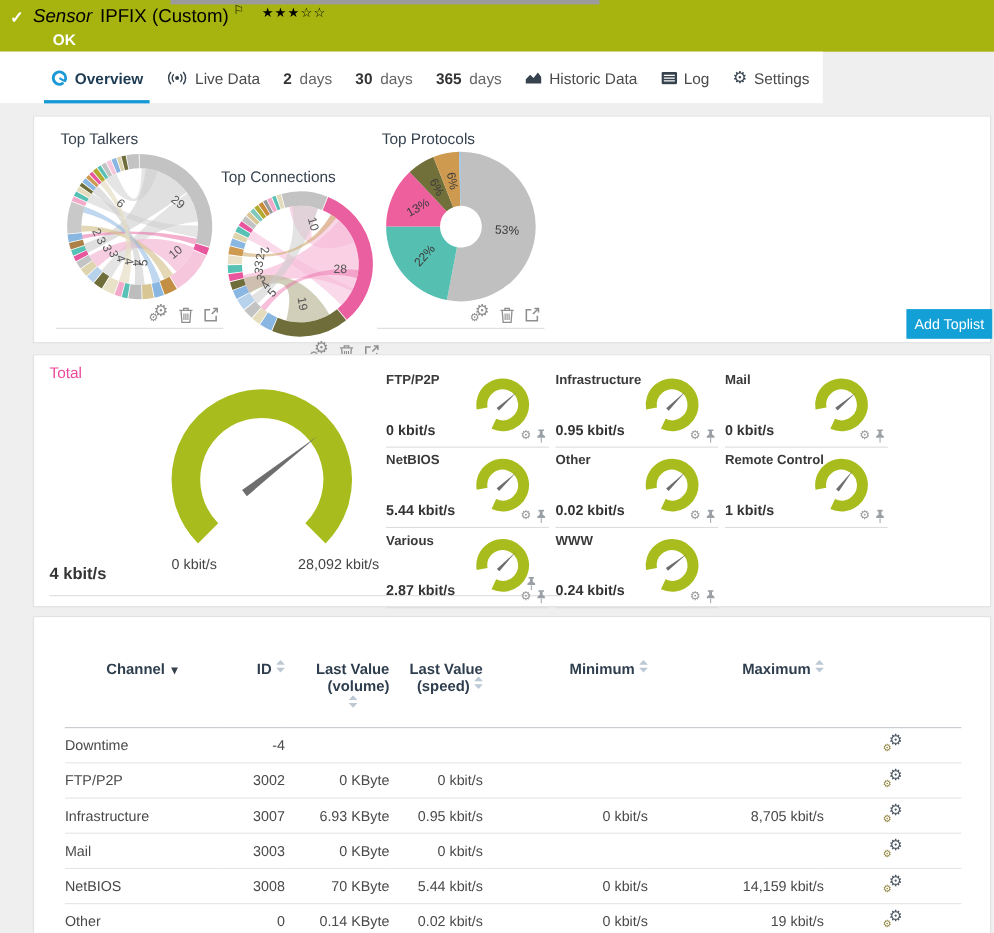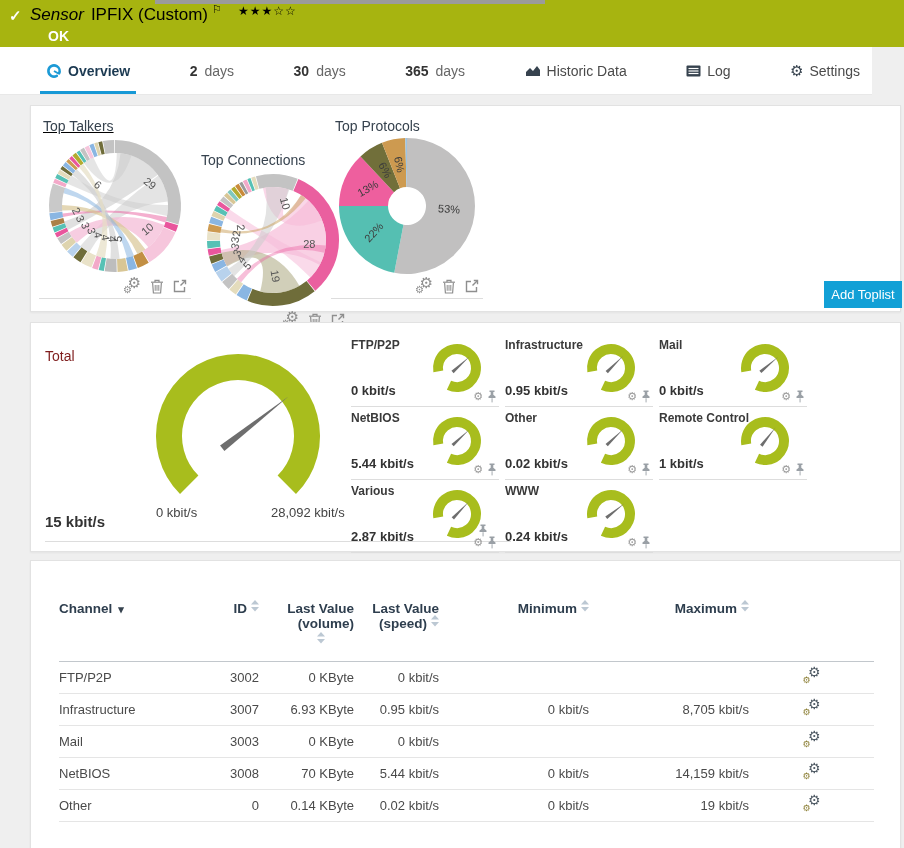--- a/index.html
+++ b/index.html
@@ -12,21 +12,21 @@
   .topbar{position:absolute;left:0;top:0;width:904px;height:47px;background:#a7b410;}
   .topstrip{position:absolute;left:155px;top:0;width:390px;height:4px;background:#9b9b9b;}
   .check{position:absolute;left:9px;top:7px;color:#fff;font-size:15px;font-weight:bold;}
   .titleline{position:absolute;left:30px;top:5px;display:flex;align-items:flex-start;color:#000000;}
   .kind{font-style:italic;font-size:17px;margin-right:7px;}
   .sname{font-size:17px;font-weight:normal;}
   .flag{font-size:11px;margin-left:4px;position:relative;top:-2px;cursor:pointer;}
   .stars{font-size:12px;letter-spacing:1px;margin-left:16px;position:relative;top:-1px;cursor:pointer;}
   .okline{position:absolute;left:48px;top:28px;color:#fff;font-size:14px;font-weight:bold;}
   
-  .tabs{position:absolute;left:0;top:47px;width:872px;height:48px;background:#fff;
+  .tabs{position:absolute;left:0;top:47px;width:748px;height:48px;background:#fff;
     display:flex;align-items:center;justify-content:space-between;box-sizing:border-box;
     padding:0 6px 0 40px;border-bottom:1px solid #e8e8e8;}
   .tab{display:flex;align-items:center;gap:6px;height:100%;box-sizing:border-box;
     font-size:14px;color:#4a4a4a;cursor:pointer;padding:0 6px;}
   .tab.active{color:#1c3a52;font-weight:bold;border-bottom:3px solid #1799d6;padding-top:3px;}
   .tab b{color:#333;}
   .tab .days{color:#666;margin-left:1px;}
   .tab .gearchar{font-size:15px;color:#36424e;line-height:1;}
   
   .card{position:absolute;background:#fff;border:1px solid #e2e2e2;box-sizing:border-box;
@@ -39,38 +39,38 @@
   .chart-svg{display:block;margin:2px auto 0 auto;cursor:pointer;}
   .chart-icons{display:flex;justify-content:flex-end;gap:9px;align-items:center;
     padding:2px 4px 4px 0;border-bottom:1px solid #ddd;}
   .icon-btn{cursor:pointer;display:inline-flex;align-items:center;}
   .gears{position:relative;width:18px;height:16px;}
   .gears .g-big{position:absolute;right:0;top:-3px;font-size:15px;color:#8e8e8e;line-height:1;}
   .gears .g-small{position:absolute;left:0;bottom:-1px;font-size:10px;color:#8e8e8e;line-height:1;}
   .btn-addtoplist{position:absolute;left:793px;top:175px;width:78px;height:27px;
     background:#12a0d6;color:#fff;border:none;font-size:13px;font-family:inherit;cursor:pointer;}
   
-  .total-label{position:absolute;left:14px;top:25px;font-size:14px;color:#7f1d1d;}
+  .total-label{position:absolute;left:14px;top:8px;font-size:14px;color:#ec4899;}
   #total-gauge{position:absolute;left:107px;top:13px;}
   .g-min{position:absolute;left:125px;top:182px;font-size:13px;color:#444;}
   .g-max{position:absolute;left:240px;top:182px;font-size:13px;color:#444;}
   .g-value{position:absolute;left:14px;top:190px;font-size:15px;font-weight:bold;color:#333;}
   .total-icons{position:absolute;left:432px;top:201px;display:flex;gap:5px;align-items:center;}
   .total-line{position:absolute;left:14px;top:218px;width:466px;height:1px;background:#ddd;}
   .mini-cell{position:absolute;width:148px;height:72px;border-bottom:1px solid #ddd;box-sizing:border-box;}
   .mini-title{position:absolute;left:0;top:3px;font-size:12px;font-weight:bold;color:#3a3a3a;}
   .mini-svg{position:absolute;left:78px;top:3px;}
   .mini-value{position:absolute;left:0;bottom:8px;font-size:13px;font-weight:bold;color:#333;}
   .mini-icons{position:absolute;right:2px;bottom:3px;display:flex;gap:4px;align-items:center;}
   .gearchar-sm{font-size:11px;color:#9a9a9a;line-height:1;cursor:pointer;}
   
   table.chan{border-collapse:collapse;table-layout:fixed;width:815px;margin:38px 28px 0 28px;}
   table.chan th{font-size:13.5px;font-weight:bold;color:#2e3e4e;text-align:right;
     vertical-align:top;padding:2px 0 14px 0;cursor:pointer;}
-  table.chan th.left{text-align:left;}
+  table.chan th.left{text-align:center;}
   table.chan thead tr{border-bottom:1px solid #c2c7cc;}
   table.chan td{font-size:13px;color:#4a4a4a;height:31px;padding:0;text-align:right;}
   table.chan td.left{text-align:left;}
   table.chan td.center{text-align:center;}
   table.chan tbody tr{border-bottom:1px solid #e5e5e5;}
   .sortarr{display:inline-block;margin-left:4px;position:relative;top:-1px;}
   .caret{display:inline-block;margin-left:6px;font-size:11px;color:#36424e;}
   .hdr2{display:inline-block;text-align:right;}
   .row-gear{position:relative;width:18px;height:16px;display:inline-block;cursor:pointer;}
   .row-gear .g-big{position:absolute;right:0;top:-3px;font-size:14px;color:#4f5a64;line-height:1;}
@@ -93,20 +93,30 @@
 
 <nav class="tabs" id="tabbar">
     <div class="tab active">
       <svg width="16" height="16">
         <path d="M10.80,12.85 A5.6,5.6 0 0 1 2.40,8.00 A5.6,5.6 0 0 1 10.80,3.15 A5.6,5.6 0 0 1 13.08,10.37" stroke="#1c9ad6" stroke-width="2.6" fill="none" stroke-linecap="round"></path>
         <line x1="8" y1="8" x2="12.330127018922195" y2="10.5" stroke="#1c9ad6" stroke-width="2"></line>
       </svg>
       <span class="">Overview</span>
     </div>
     <div class="tab">
+      <svg width="20" height="14">
+        <circle cx="10" cy="7" r="1.8" fill="#36424e"></circle>
+        <path d="M7,3.5 A5,5 0 0 0 7,10.5" stroke="#36424e" stroke-width="1.3" fill="none"></path>
+        <path d="M4.4,1.5 A8.2,8.2 0 0 0 4.4,12.5" stroke="#36424e" stroke-width="1.3" fill="none"></path>
+        <path d="M13,3.5 A5,5 0 0 1 13,10.5" stroke="#36424e" stroke-width="1.3" fill="none"></path>
+        <path d="M15.6,1.5 A8.2,8.2 0 0 1 15.6,12.5" stroke="#36424e" stroke-width="1.3" fill="none"></path>
+      </svg>
+      <span class="">Live Data</span>
+    </div>
+    <div class="tab">
       <b>2</b>
       <span class="days">days</span>
     </div>
     <div class="tab">
       <b>30</b>
       <span class="days">days</span>
     </div>
     <div class="tab">
       <b>365</b>
       <span class="days">days</span>
@@ -127,21 +137,21 @@
       <span class="">Log</span>
     </div>
     <div class="tab">
       <span class="gearchar">⚙</span>
       <span class="">Settings</span>
     </div>
   </nav>
 
 <div class="card" id="card-toplists">
   <button class="btn-addtoplist">Add Toplist</button>
-<div class="chart-block" style="left: 8px; text-decoration: underline;">
+<div class="chart-block" style="left: 20px;">
       <div class="chart-title">Top Talkers</div>
       <svg width="140" height="140" class="chart-svg">
         <g>
           <path d="M70.00,10.50 A59.5,59.5 0 0 1 127.14,86.58" stroke="#c3c3c3" stroke-width="13" fill="none"></path>
           <path d="M126.94,87.27 A59.5,59.5 0 0 1 124.80,93.18" stroke="#e9569d" stroke-width="13" fill="none"></path>
           <path d="M124.51,93.84 A59.5,59.5 0 0 1 101.04,120.76" stroke="#f6c6dc" stroke-width="13" fill="none"></path>
           <path d="M100.42,121.13 A59.5,59.5 0 0 1 90.55,125.84" stroke="#c28f44" stroke-width="13" fill="none"></path>
           <path d="M89.86,126.09 A59.5,59.5 0 0 1 82.32,128.21" stroke="#8ab6e2" stroke-width="13" fill="none"></path>
           <path d="M81.61,128.36 A59.5,59.5 0 0 1 72.28,129.46" stroke="#d8c695" stroke-width="13" fill="none"></path>
           <path d="M71.56,129.48 A59.5,59.5 0 0 1 60.64,128.76" stroke="#bdbdbd" stroke-width="13" fill="none"></path>
@@ -285,21 +295,21 @@
         </span>
         <span class="icon-btn">
           <svg width="14" height="14">
             <path d="M6,2.5 H1.5 V12.5 H11.5 V8" stroke="#8e8e8e" stroke-width="1.4" fill="none"></path>
             <path d="M7.5,6.5 L12.5,1.5" stroke="#8e8e8e" stroke-width="1.4" fill="none"></path>
             <path d="M8.8,1.5 H12.5 V5.2" stroke="#8e8e8e" stroke-width="1.4" fill="none"></path>
           </svg>
         </span>
       </div>
     </div>
-    <div class="chart-block" style="left: 300px;">
+    <div class="chart-block" style="left: 312px;">
       <div class="chart-title">Top Protocols</div>
       <svg width="140" height="140" class="chart-svg">
         <path d="M70,2A68,68 0 0 1 128.89,104.00 A68,68 0 0 1 57.26,136.80 L66.43975502287122,88.66345776384509 A19,19 0 0 0 87.94,63.75 A19,19 0 0 0 70.00,51.00 Z" fill="#c1c0c0"></path>
         <text x="111.97289242766584" y="73.96760648950857" fill="#3c3c3c" font-size="11" text-anchor="middle" dominant-baseline="middle" transform="rotate(3 111.97289242766584 73.96760648950857)">53%</text>
         <path d="M57.25807060817071,136.79553304955084A68,68 0 0 1 2.00,70.00 L51,70 A19,19 0 0 0 66.44,88.66 Z" fill="#55bfb2"></path>
         <text x="37.515161684572725" y="96.87379540780475" fill="#3c3c3c" font-size="11" text-anchor="middle" dominant-baseline="middle" transform="rotate(-48 37.515161684572725 96.87379540780475)">22%</text>
         <path d="M2,70.00000000000001A68,68 0 0 1 23.45,20.43 L56.99360498735492,56.14959607899317 A19,19 0 0 0 51.00,70.00 Z" fill="#ee5f9e"></path>
         <text x="31.307464981163342" y="53.25624493083768" fill="#3c3c3c" font-size="11" text-anchor="middle" dominant-baseline="middle" transform="rotate(-30 31.307464981163342 53.25624493083768)">13%</text>
         <path d="M23.450796796849197,20.43013333534399A68,68 0 0 1 44.97,6.78 L63.00563349899114,52.334246768123215 A19,19 0 0 0 56.99,56.15 Z" fill="#716f3a"></path>
         <text x="47.409542323685486" y="34.403134660835065" fill="#3c3c3c" font-size="11" text-anchor="middle" dominant-baseline="middle" transform="rotate(62 47.409542323685486 34.403134660835065)">6%</text>
@@ -334,21 +344,21 @@
   </div>
 
 <div class="card" id="card-gauges">
   <div class="total-label">Total</div>
   <svg id="total-gauge" width="200" height="200">
       <path d="M51.21,148.79 A69,69 0 0 1 82.14,33.35 A69,69 0 0 1 166.65,117.86 A69,69 0 0 1 148.79,148.79" stroke="#a8bd1d" stroke-width="26" fill="none"></path>
       <polygon points="150.4326882308302,60.59766557915787 86.39460009150537,115.0712671441367 82.08496976422575,109.55519186888964" fill="#6e6e6e"></polygon>
     </svg>
   <span class="g-min">0 kbit/s</span>
   <span class="g-max">28,092 kbit/s</span>
-  <span class="g-value">15 kbit/s</span>
+  <span class="g-value">4 kbit/s</span>
   <span class="total-icons" id="total-icons">
       <span class="gearchar-sm">⚙</span>
       <span class="icon-btn">
         <svg width="10" height="13">
           <path d="M2.5,0.5 h5 v1.4 h-1.2 v2.8 l2.2,1.8 v1.4 h-7 v-1.4 l2.2,-1.8 V1.9 H2.5 z" fill="#9aa0a6"></path>
           <rect x="4.6" y="8.2" width="0.9" height="4.2" fill="#9aa0a6"></rect>
         </svg>
       </span>
     </span>
   <div class="total-line"></div>
@@ -522,20 +532,29 @@
               </svg></span></th>
           <th><span>Maximum</span><span class="sortarr"><svg width="8" height="12">
                 <polygon points="4,0 8,4.4 0,4.4" fill="#bcc8d3"></polygon>
                 <polygon points="0,7 8,7 4,11.4" fill="#bcc8d3"></polygon>
               </svg></span></th>
           <th></th>
         </tr>
       </thead>
       <tbody>
         <tr>
+          <td class="left">Downtime</td>
+          <td>-4</td>
+          <td></td>
+          <td></td>
+          <td></td>
+          <td></td>
+          <td class="center"><span class="row-gear"><span class="g-big">⚙</span><span class="g-small">⚙</span></span></td>
+        </tr>
+        <tr>
           <td class="left">FTP/P2P</td>
           <td>3002</td>
           <td>0 KByte</td>
           <td>0 kbit/s</td>
           <td></td>
           <td></td>
           <td class="center"><span class="row-gear"><span class="g-big">⚙</span><span class="g-small">⚙</span></span></td>
         </tr>
         <tr>
           <td class="left">Infrastructure</td>

